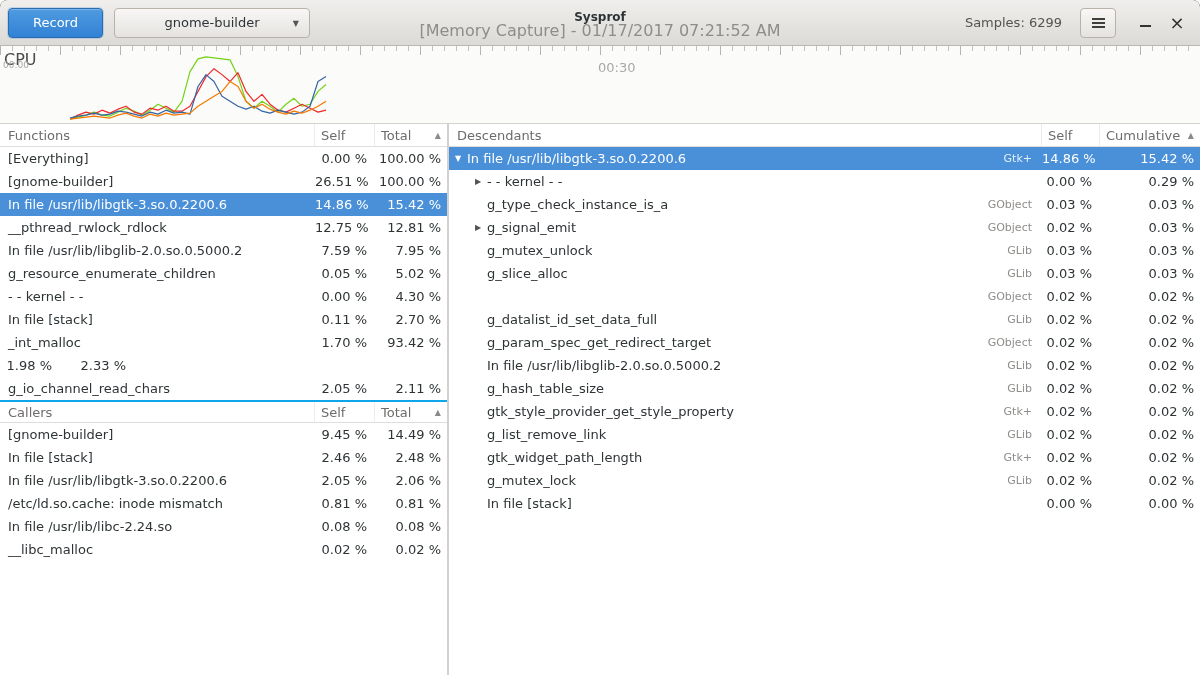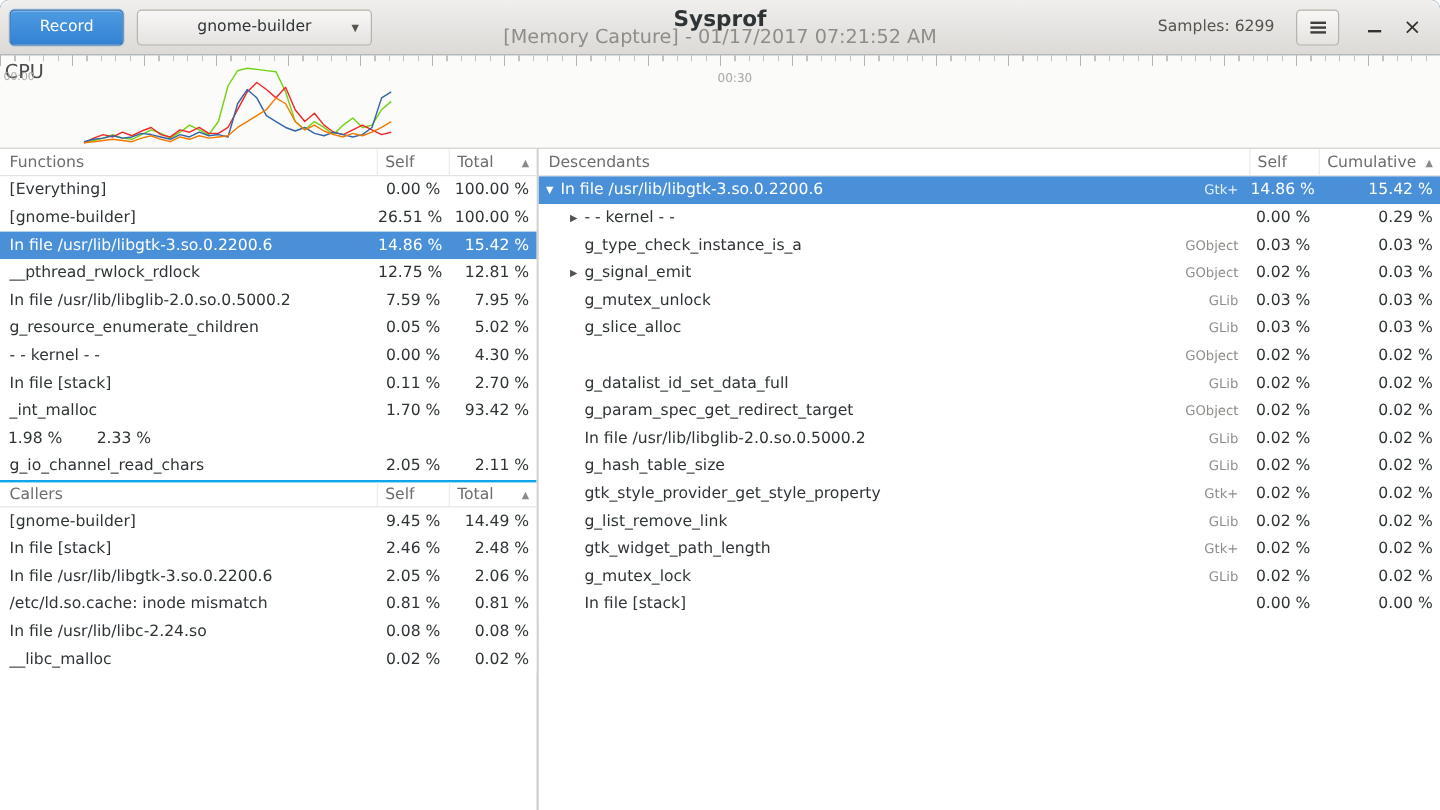--- a/index.html
+++ b/index.html
@@ -1,37 +1,37 @@
 <!DOCTYPE html>
 <html><head>
 <meta charset="utf-8">
 <title>Sysprof</title>
 <style>
   * { margin:0; padding:0; box-sizing:border-box; }
   html,body { width:1200px; height:675px; overflow:hidden; background:#ffffff;
     font-family:"DejaVu Sans","Liberation Sans",sans-serif; }
   .window { width:1200px; height:675px; display:flex; flex-direction:column;
-    background:#0c4a6e; border-radius:7px 7px 0 0; overflow:hidden; }
+    background:#000000; border-radius:7px 7px 0 0; overflow:hidden; }
 
   
   .headerbar { flex:none; height:46px; display:flex; align-items:center; padding:0 8px;
     background:linear-gradient(to bottom,#f0efed,#dcdad7); border-bottom:1px solid #bcb7b0;
     position:relative; }
   .btn { display:flex; align-items:center; justify-content:center; height:30px;
     border:1px solid #b8b2aa; border-radius:4px;
     background:linear-gradient(to bottom,#f8f7f6,#e5e3e0);
     font-family:inherit; font-size:13px; color:#2e3436; cursor:default; }
   .record-btn { width:95px; background:linear-gradient(to bottom,#4f9be1,#3282d5);
     border-color:#2b6cb0; color:#fff; box-shadow:inset 0 1px rgba(255,255,255,.25), 0 0 0 1px rgba(74,144,217,.25); }
   .process-btn { width:196px; margin-left:11px; position:relative; }
   .dd-arrow { position:absolute; right:10px; top:50%; transform:translateY(-50%);
     font-size:8px; color:#57534e; }
   .title-block { position:absolute; left:50%; top:50%; transform:translate(-50%,-50%);
     text-align:center; white-space:nowrap; }
-  .title { font-size:18px; font-weight:bold; color:#2e3436; line-height:16px; }
+  .title { font-size:12px; font-weight:bold; color:#2e3436; line-height:16px; }
   .subtitle { font-size:16px; color:#8f8d89; line-height:12px; }
   .header-right { margin-left:auto; display:flex; align-items:center; }
   .samples { font-size:13px; color:#56534f; margin-right:18px; }
   .menu-btn { width:36px; }
   .menu-icon { display:block; width:13px; height:2px; background:#403e3b;
     box-shadow:0 -4px 0 #403e3b, 0 4px 0 #403e3b; }
   .winctl { width:30px; height:30px; border:none; background:transparent;
     display:flex; align-items:center; justify-content:center; color:#35322e;
     font-family:inherit; }
   .min { margin-left:14px; }
@@ -40,21 +40,21 @@
 
   
   .cpu-area { flex:none; height:78px; position:relative; background:#fbfbfa;
     border-bottom:1px solid #d6d4d1; }
   .ruler { position:absolute; top:0; left:0; width:100%; height:5px;
     background:repeating-linear-gradient(to right,#c3c2c0 0,#c3c2c0 1px,transparent 1px,transparent 12px); }
   .ruler-major { position:absolute; top:0; left:0; width:100%; height:9px;
     background:repeating-linear-gradient(to right,#b5b4b2 0,#b5b4b2 1px,transparent 1px,transparent 60px); }
   .cpu-label { position:absolute; top:4px; left:4px; font-size:16px; color:#4a4a4a; }
   .time0 { position:absolute; top:14px; left:3px; font-size:9px; color:#a9a8a6; }
-  .time30 { position:absolute; top:14px; left:598px; font-size:10px; color:#a9a8a6; }
+  .time30 { position:absolute; top:14px; left:598px; font-size:13px; color:#a9a8a6; }
   #cpu-svg { position:absolute; left:0; top:0; width:100%; height:100%; }
 
   
   .main { flex:1; display:flex; min-height:0; background:#fff; }
   .left-pane { flex:none; width:449px; border-right:2px solid #d2d1ce;
     display:flex; flex-direction:column; min-height:0; }
   .right-pane { flex:1; display:flex; flex-direction:column; min-width:0; min-height:0; }
 
   .thead { flex:none; height:23px; display:flex; background:#fff; border-bottom:1px solid #dedede; }
   .callers-head { border-top:2px solid #0ea5e9; }

